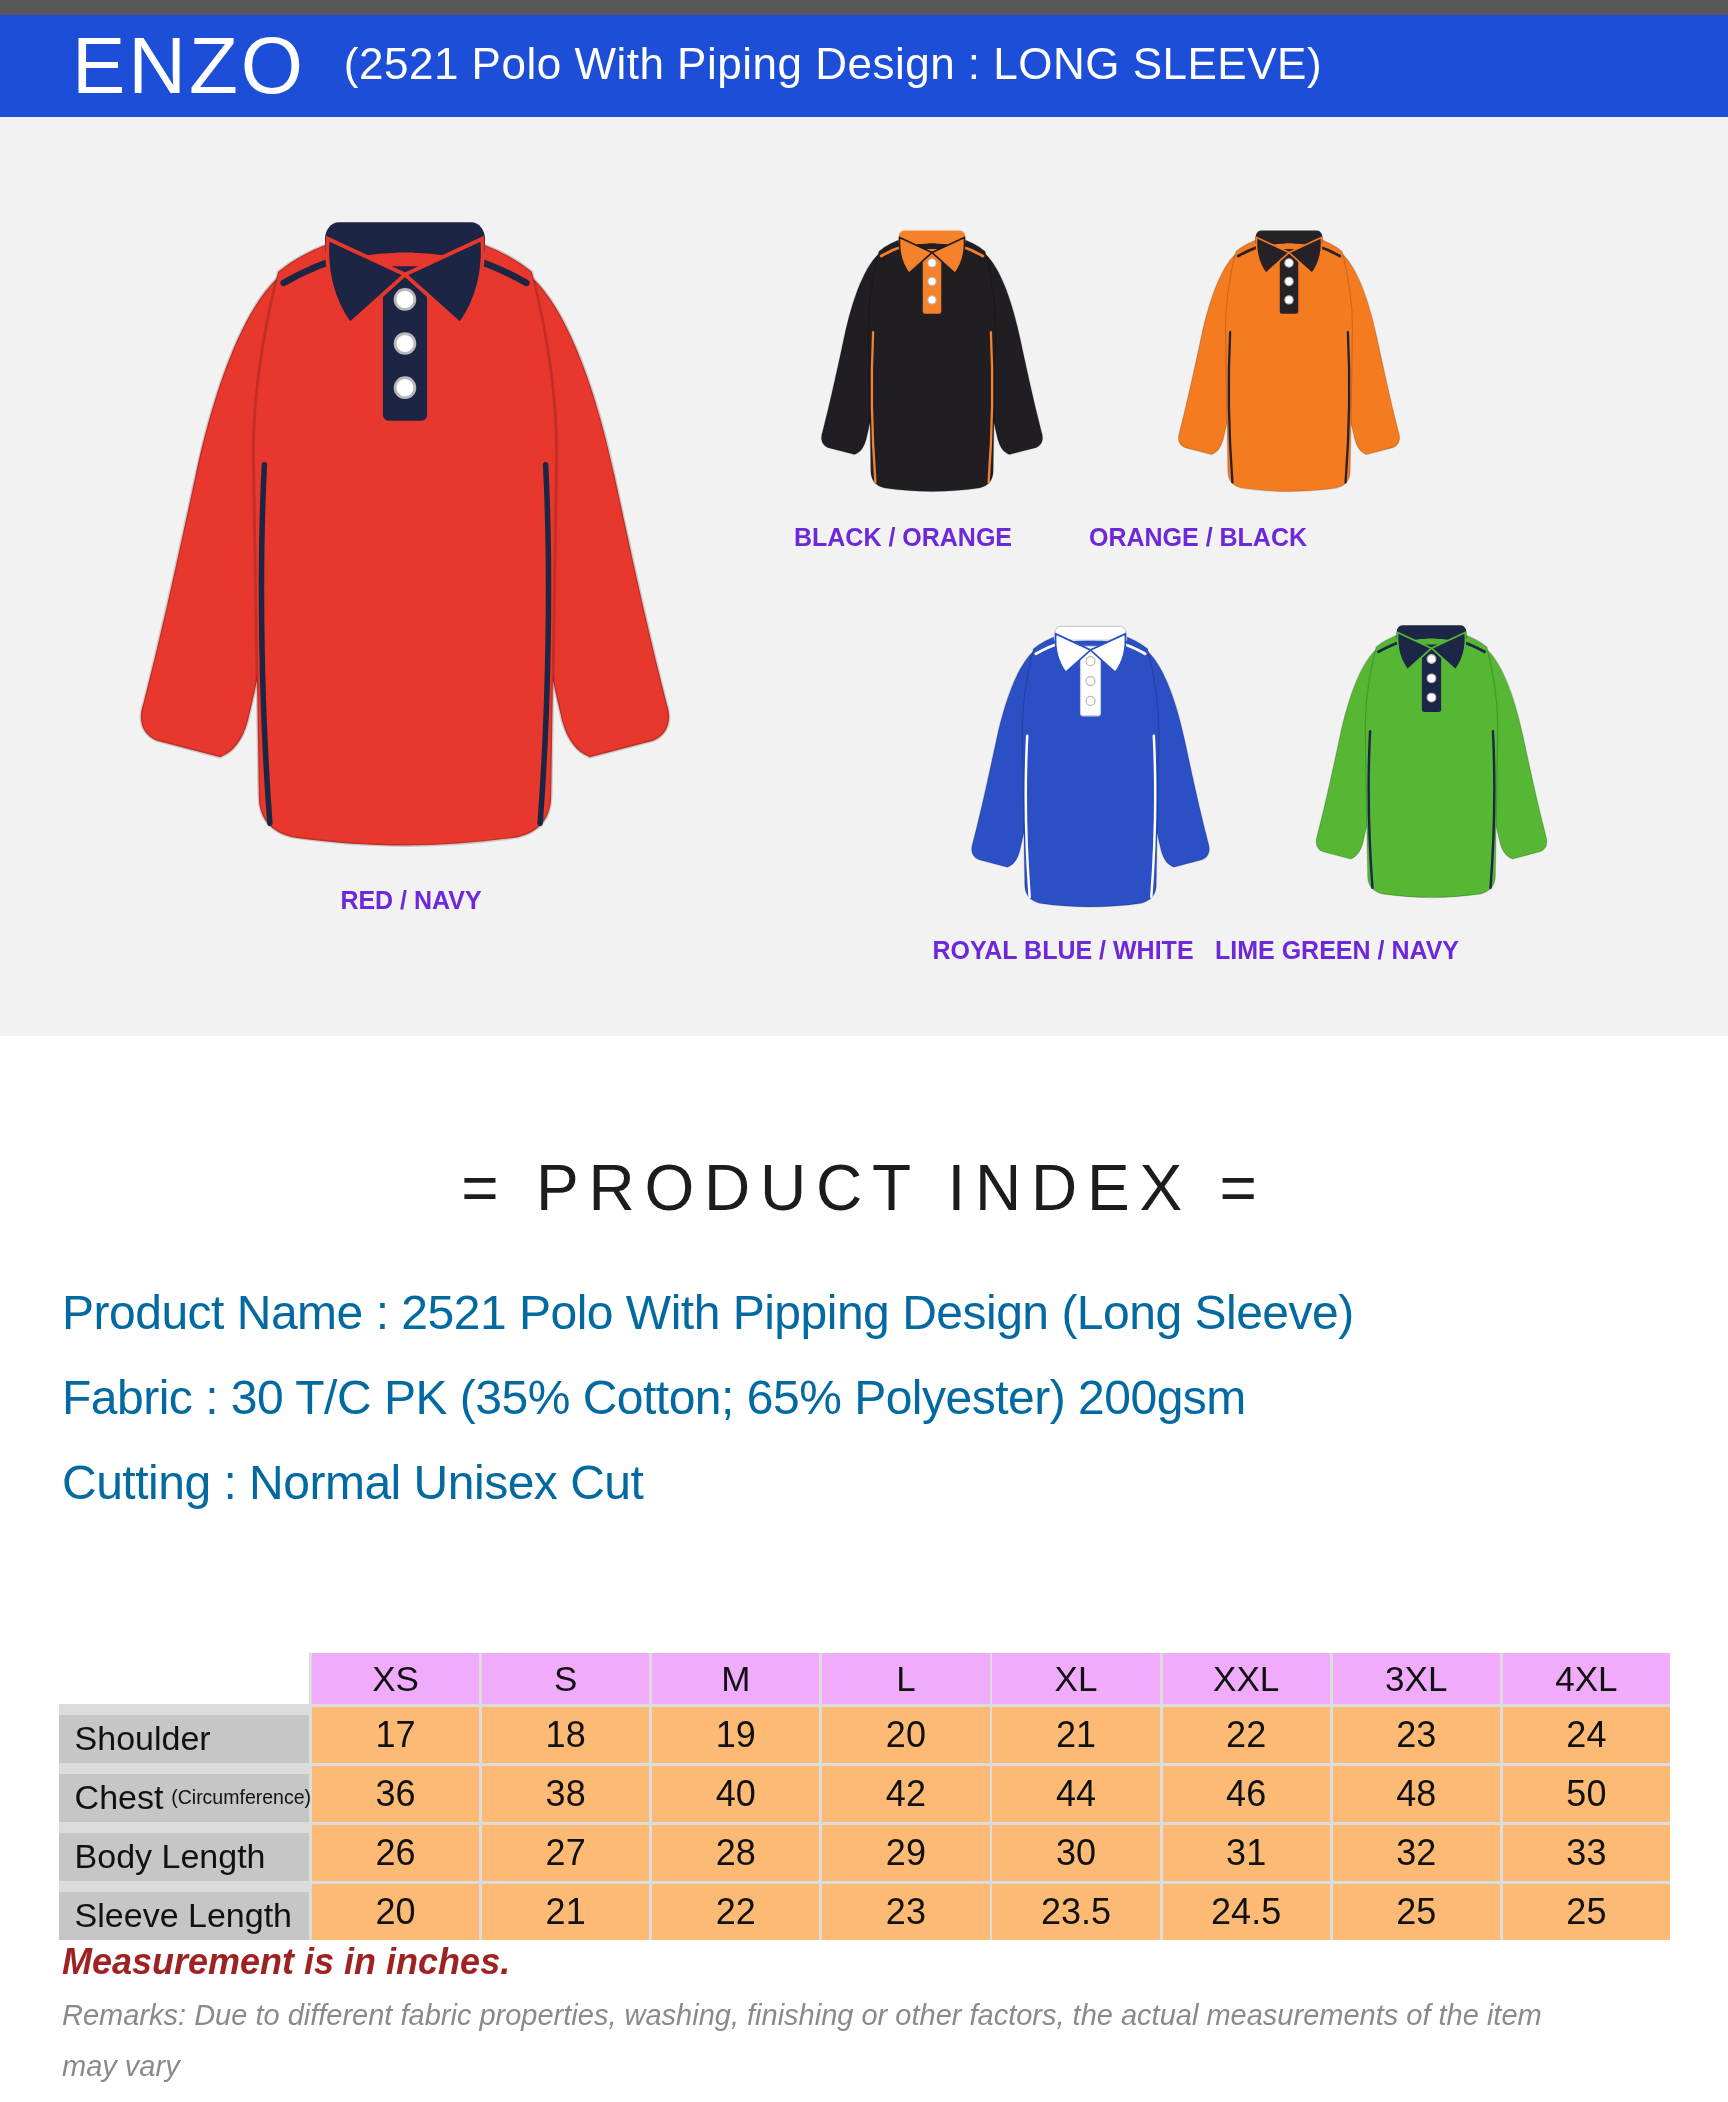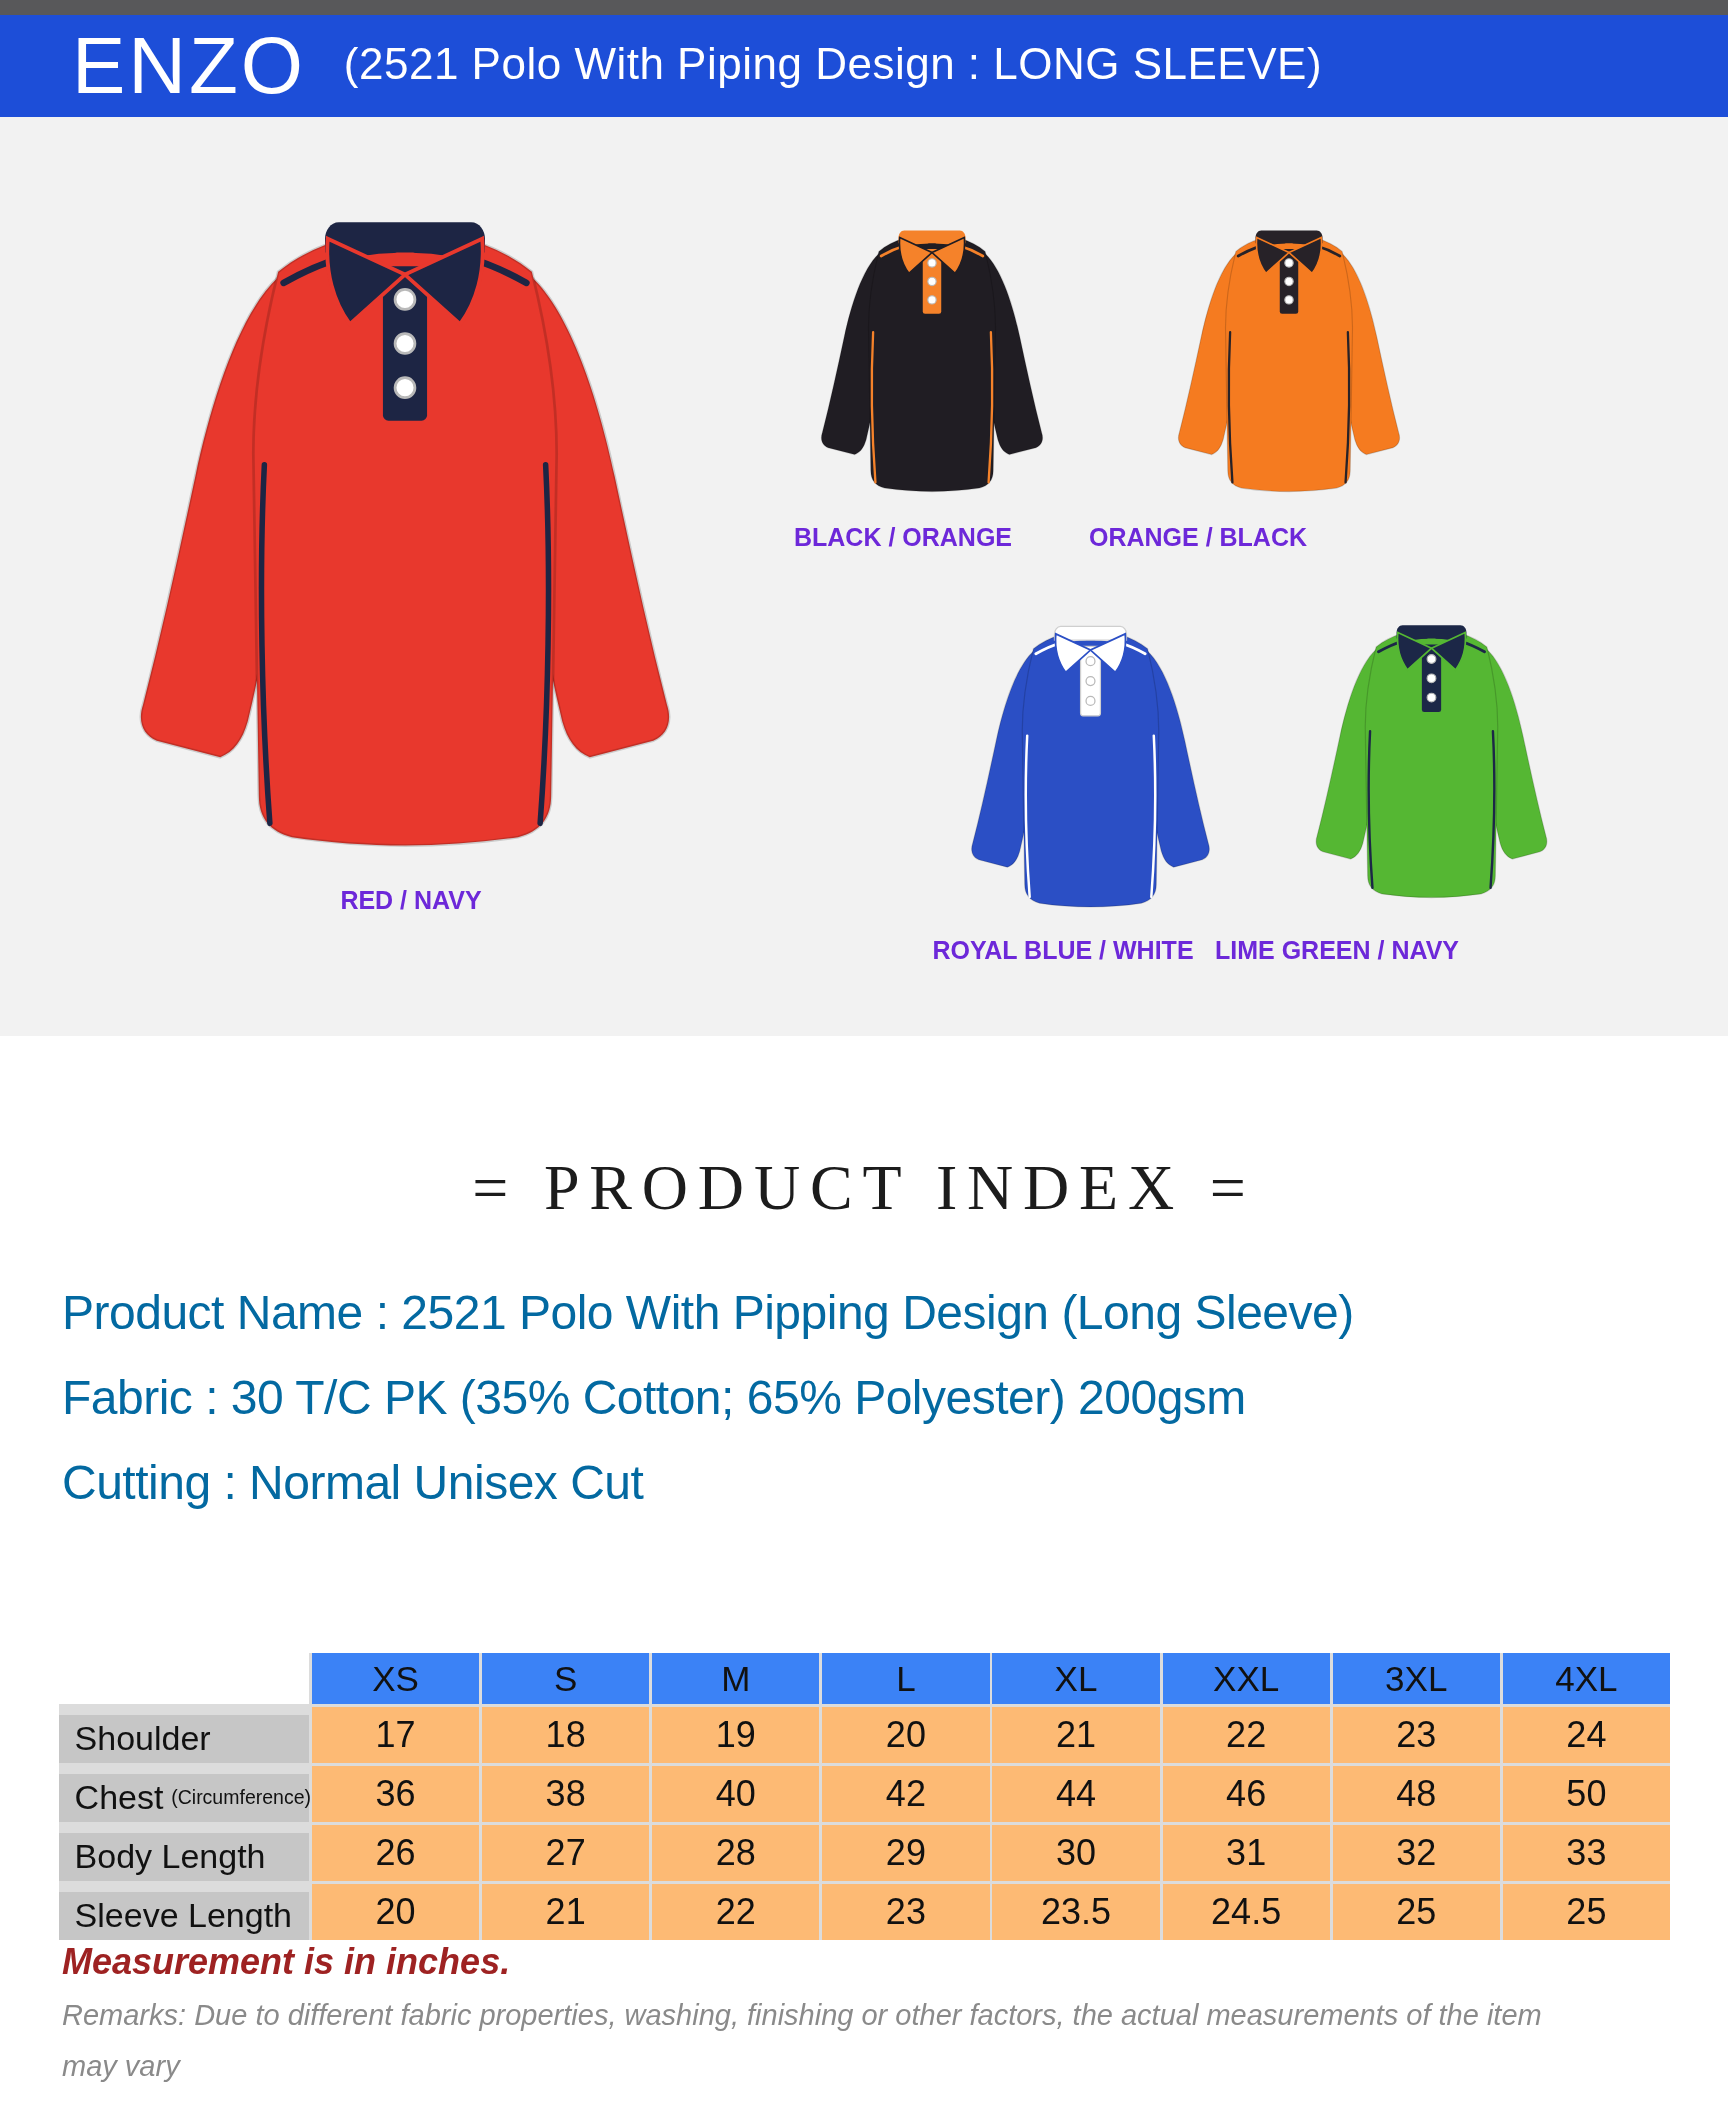--- a/index.html
+++ b/index.html
@@ -51,21 +51,20 @@
   #lab1{left:698px;top:523px;}
   #lab2{left:993px;top:523px;}
   #lab3{left:858px;top:936px;}
   #lab4{left:1132px;top:936px;}
   
   .pi-title{
     position:absolute;left:0;top:1151px;width:1728px;
     text-align:center;
     font-size:64px;letter-spacing:9.8px;color:#1c1c1c;
     font-weight:400;
-    font-family:Liberation Serif, serif;
   }
   .details{
     position:absolute;left:62px;top:1270px;width:1609px;
   }
   .details .line{
     height:85px;display:flex;align-items:center;
     font-size:48px;color:#0369a1;letter-spacing:-0.5px;
   }
   
   .size-chart{
@@ -73,21 +72,21 @@
     display:grid;
     grid-template-columns:250px repeat(8,1fr);
     grid-template-rows:51px repeat(4,56px);
     gap:2.9px;
     background:#dcdcdc;
   }
   .cell{
     display:flex;align-items:center;justify-content:center;
     font-size:36px;color:#111111;background:#fdba74;
   }
-  .cell.head{background:#3b82f6;font-size:35px;}
+  .cell.head{background:#f0abfc;font-size:35px;}
   .cell.blank{background:#ffffff;}
   .cell.rowlab{
     background:#c6c6c6;justify-content:flex-start;
     padding-left:15.6px;box-sizing:border-box;font-size:34px;margin-top:8px;
   }
   .cell.rowlab .note{font-size:19.5px;margin-left:7.8px;white-space:nowrap;}
   
   .measure-note{
     position:absolute;left:62px;top:1941px;
     font-size:36px;font-style:italic;font-weight:600;

